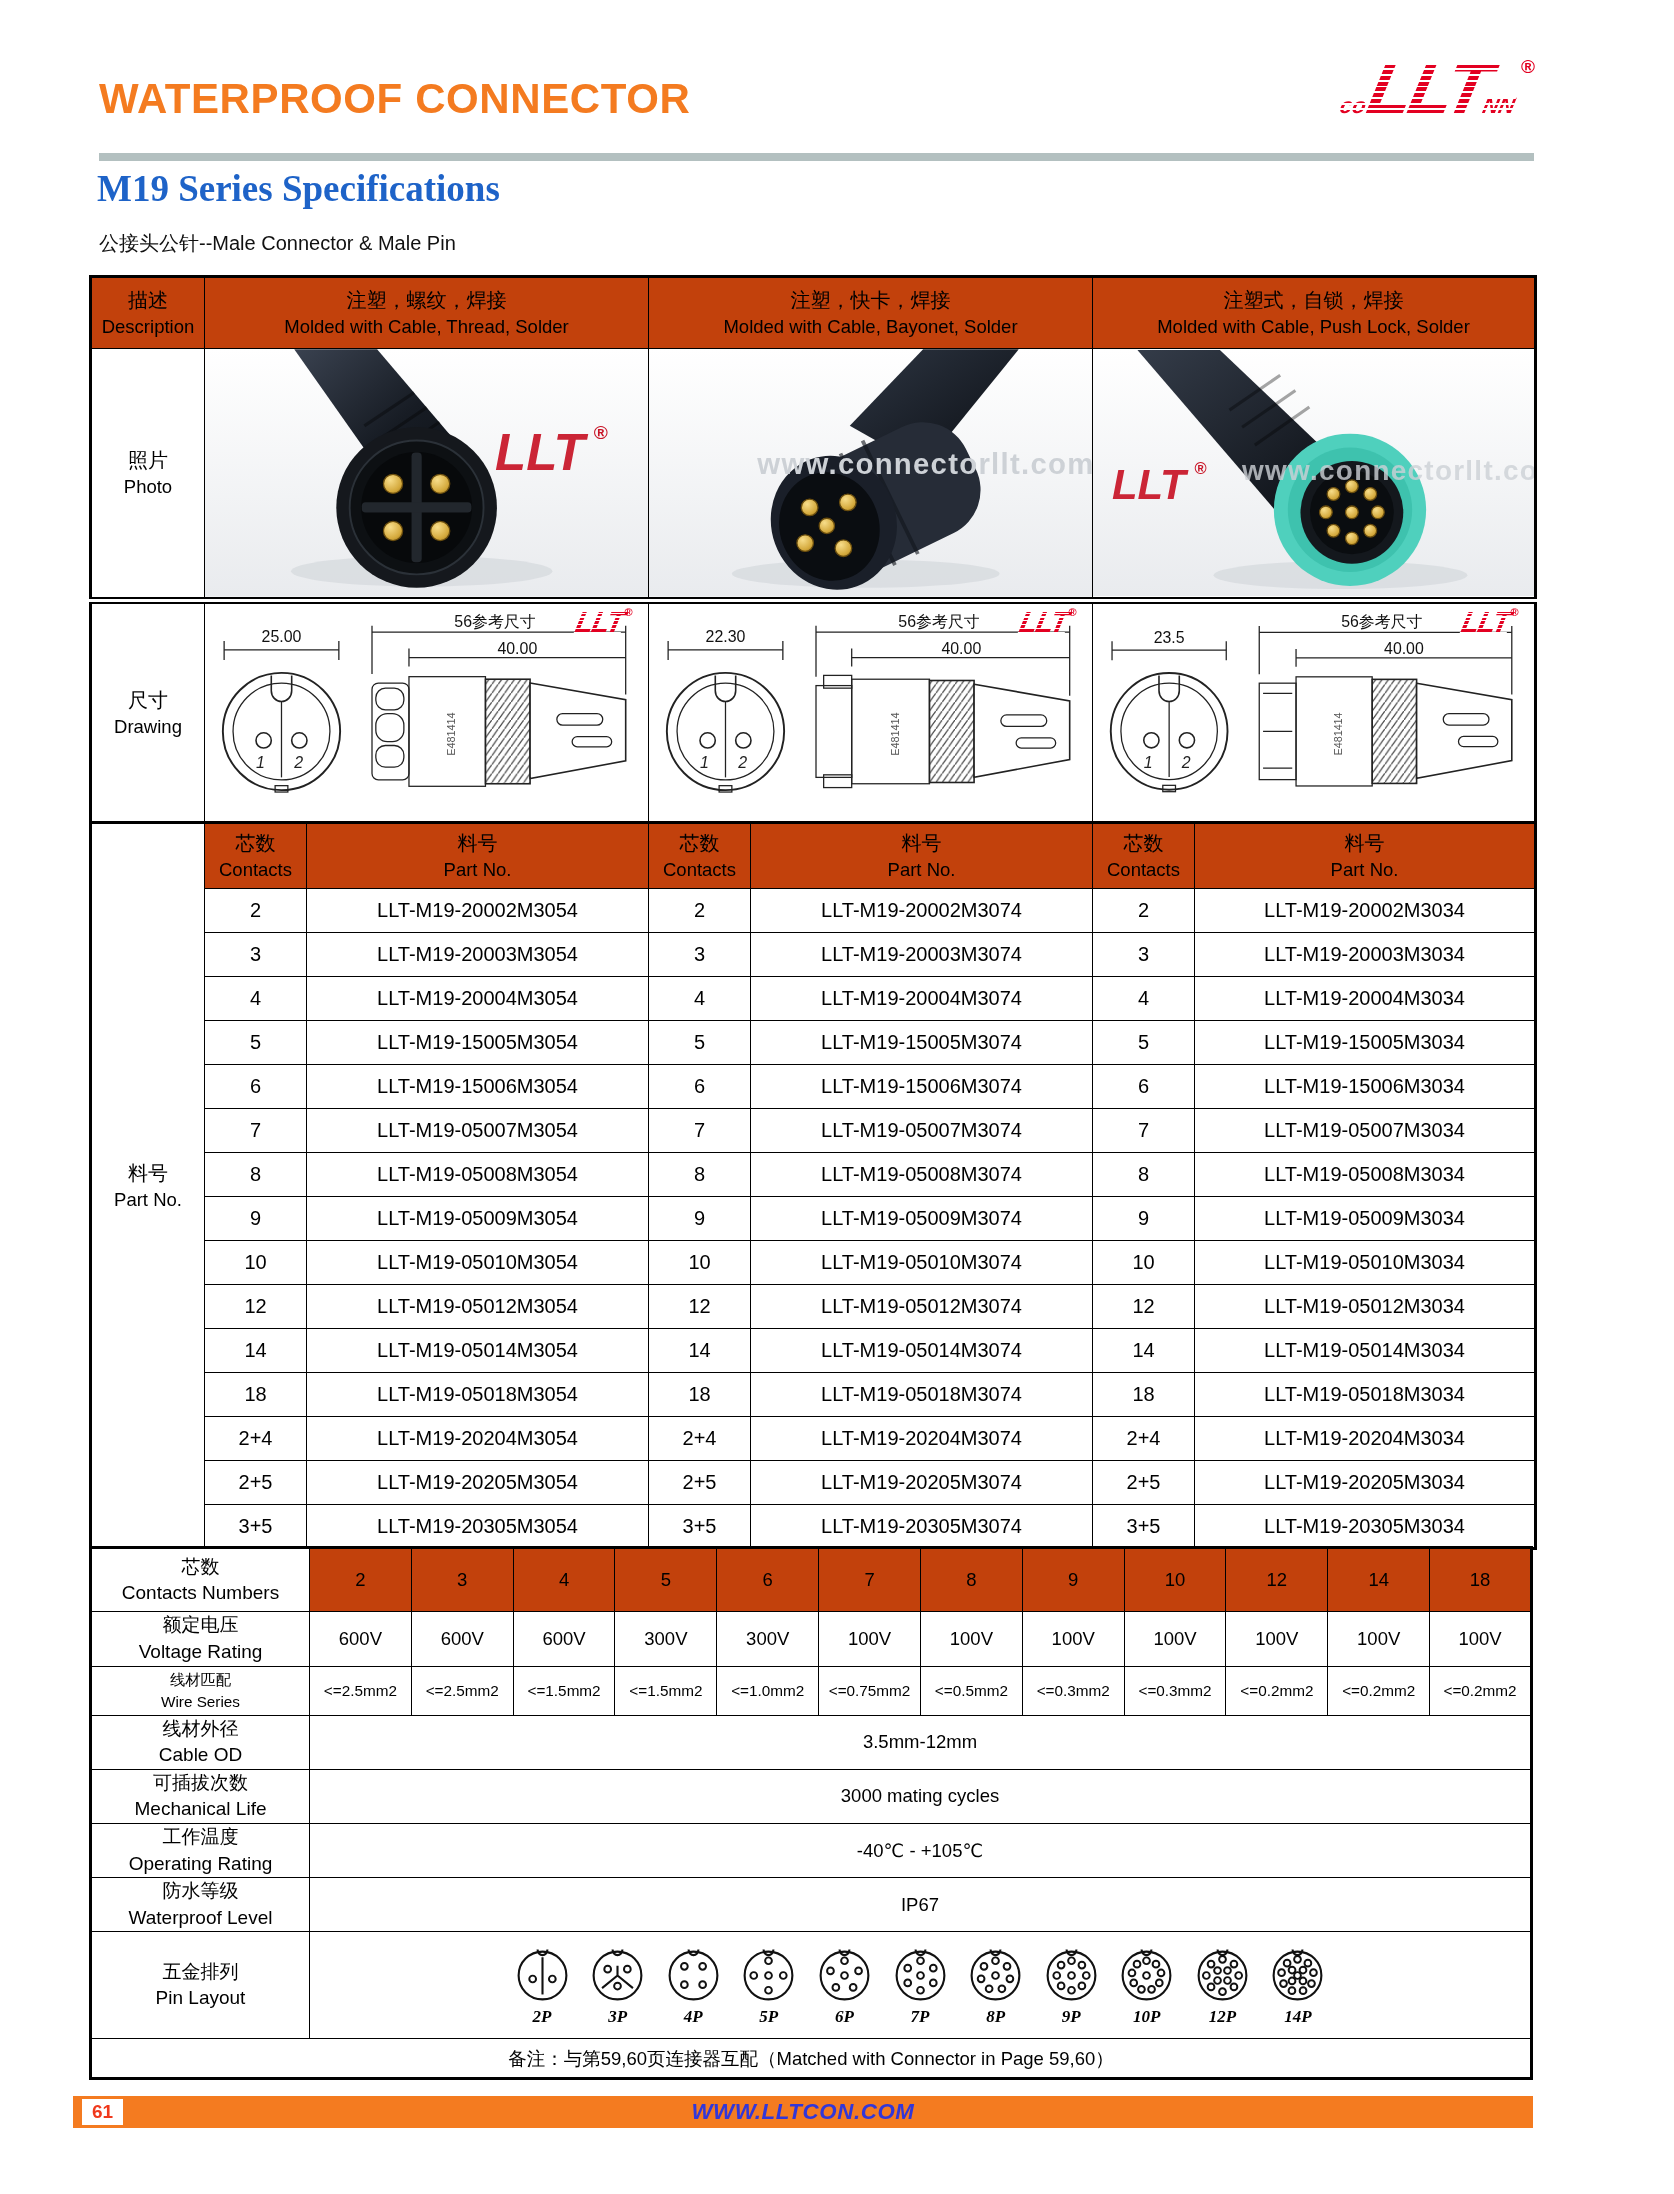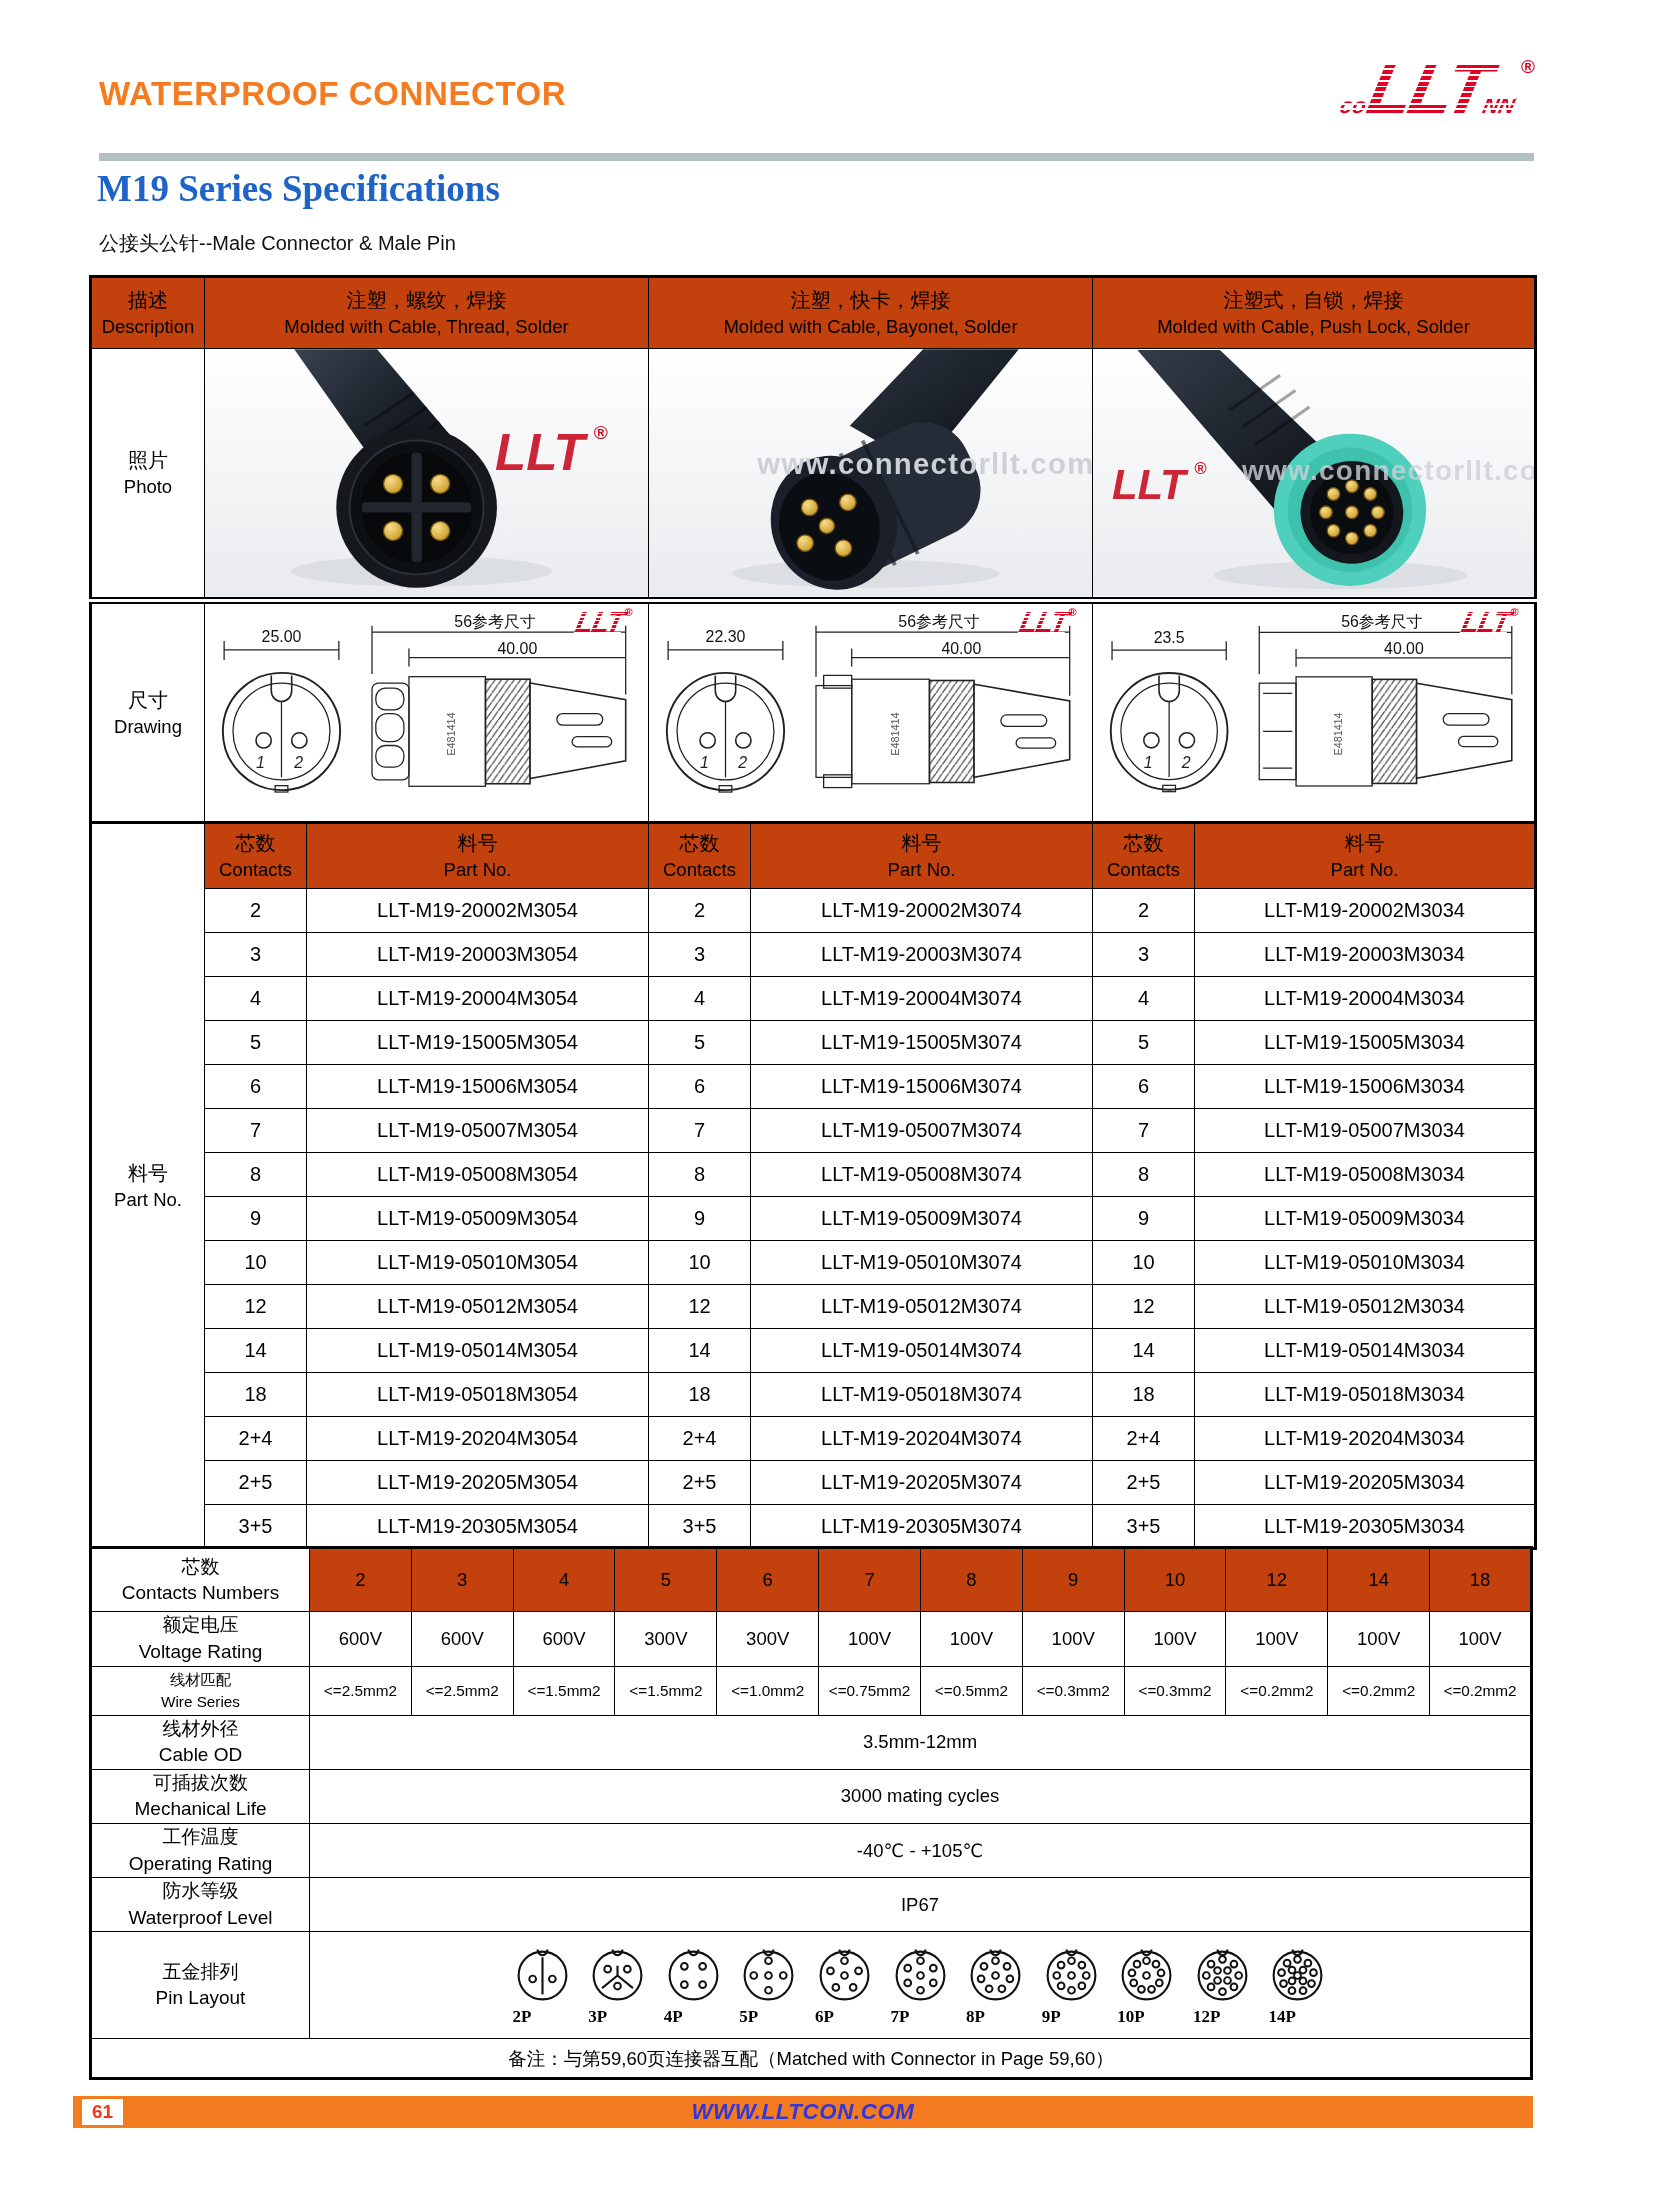--- a/index.html
+++ b/index.html
@@ -1,20 +1,20 @@
 <!DOCTYPE html>
 <html style="font-size:10.2px"><head>
 <meta charset="utf-8">
 <style>
   html,body{margin:0;padding:0;background:#fff;}
   .page{position:relative;width:1675px;height:2194px;background:#fff;overflow:hidden;
         font-family:"Liberation Sans","DejaVu Sans",sans-serif;color:#000;}
 
   
-  .hdr-title{position:absolute;left:99px;top:75px;font-size:33px;font-weight:bold;
+  .hdr-title{position:absolute;left:99px;top:75px;font-size:42px;font-weight:bold;
              letter-spacing:0.6px;color:#F47B20;}
   .hdr-rule{position:absolute;left:99px;top:153px;width:1435px;height:8.3px;background:#b3c0c0;}
   .series-title{position:absolute;left:97px;top:167px;font-family:"Liberation Serif","DejaVu Serif",serif;
                 font-size:37px;font-weight:bold;color:#1E63C8;}
   .subtitle{position:absolute;left:99px;top:230px;font-size:20px;color:#111;}
 
   
   .hdr-logo{position:absolute;left:1344px;top:59px;white-space:nowrap;}
   .llt-stripe-wrap{position:relative;display:inline-block;font-style:italic;font-weight:800;
                    color:#E30021;transform:skewX(-12deg);line-height:.82;}
@@ -55,21 +55,21 @@
   .r-cnum{height:64px;}
   .r-volt,.r-curr,.r-wire{height:49px;}
   .r-od,.r-life,.r-ip{height:45px;}
   .r-temp{height:49px;}
   .r-pin{height:107px;}
   .r-note{height:40px;}
   .wire-val{font-size:15.3px;}
 
   
   .pinwrap{display:flex;justify-content:center;align-items:flex-end;gap:16.6px;padding:3.8px 0 1.3px 0;}
-  .pin-item{display:flex;flex-direction:column;align-items:flex-start;}
+  .pin-item{display:flex;flex-direction:column;align-items:center;font-style:italic;}
   .pin-svg{width:59px;height:59px;display:block;}
   .pin-label{font-family:"Liberation Serif","DejaVu Serif",serif;font-weight:bold;font-size:17px;margin-top:1.3px;}
 
   
   .wm-red{font-style:italic;font-weight:800;fill:#C81426;opacity:.92;}
   .wm-gray{fill:#cdd1d6;font-weight:bold;letter-spacing:2px;}
   .dimtxt{font-size:25px;fill:#111;}
   .pin-num{font-size:25px;font-style:italic;fill:#222;}
   .certtxt{font-size:17px;fill:#555;}
 

